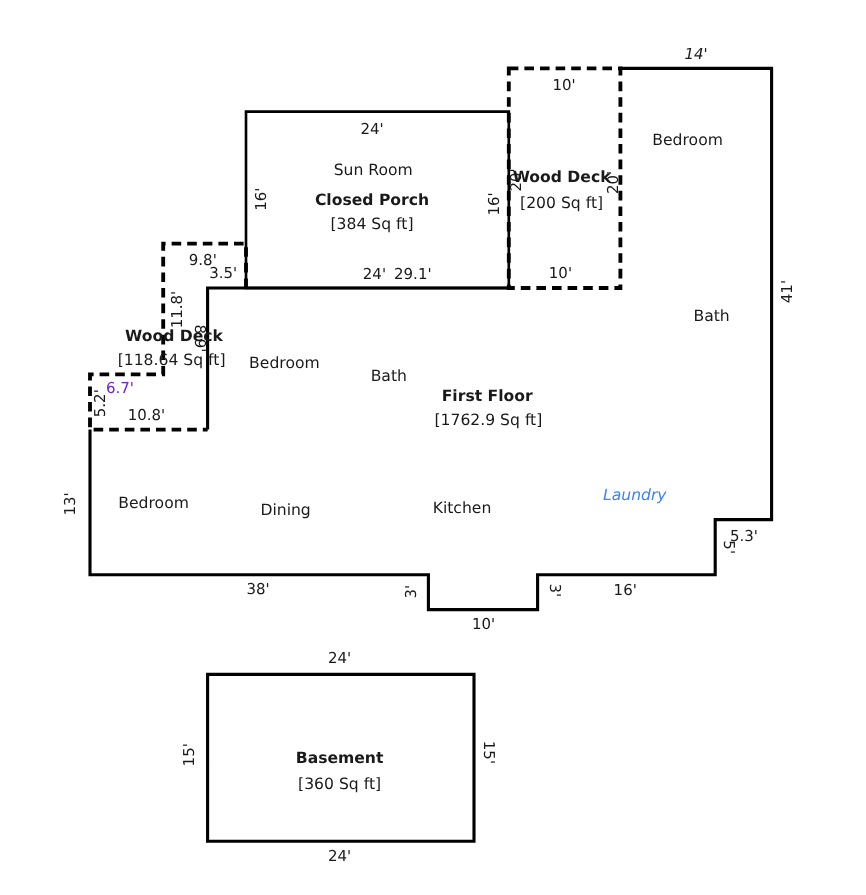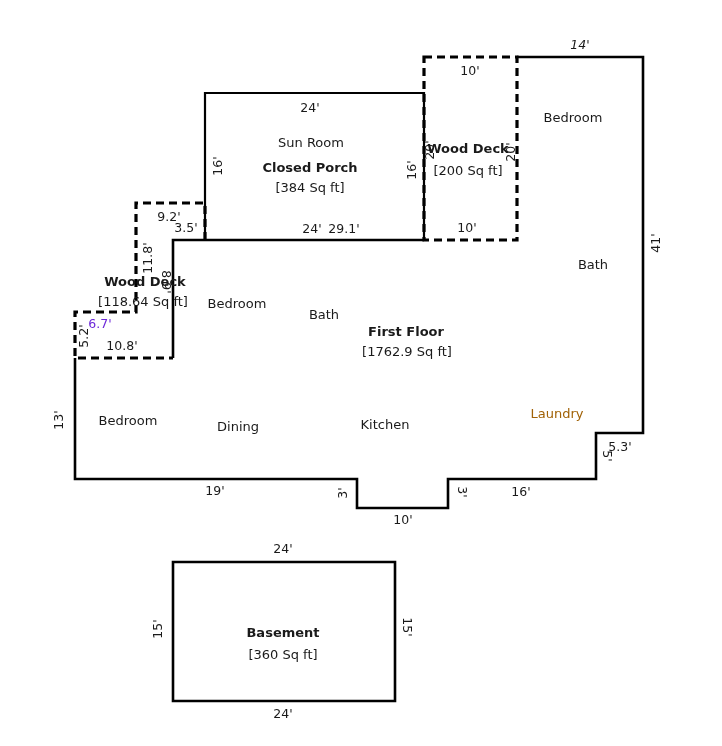--- a/index.html
+++ b/index.html
@@ -48,39 +48,39 @@
       <span class="lbl room bold" style="left: 468px; top: 148px; color: rgb(26, 26, 26);">Wood Deck</span>
       <span class="lbl rot-ccw" style="left: 430px; top: 150px; color: rgb(26, 26, 26);">20'</span>
       <span class="lbl rot-ccw" style="left: 511px; top: 152px; color: rgb(26, 26, 26);">20'</span>
       <span class="lbl room" style="left: 468px; top: 170px; color: rgb(26, 26, 26);">[200 Sq ft]</span>
       <span class="lbl" style="left: 467px; top: 228px; color: rgb(26, 26, 26);">10'</span>
       <span class="lbl room" style="left: 573px; top: 117px; color: rgb(26, 26, 26);">Bedroom</span>
       <span class="lbl rot-ccw" style="left: 656px; top: 243px; color: rgb(26, 26, 26);">41'</span>
       <span class="lbl room" style="left: 593px; top: 264px; color: rgb(26, 26, 26);">Bath</span>
       <span class="lbl" style="left: 312px; top: 229px; color: rgb(26, 26, 26);">24'</span>
       <span class="lbl" style="left: 344px; top: 229px; color: rgb(26, 26, 26);">29.1'</span>
-      <span class="lbl" style="left: 169px; top: 217px; color: rgb(26, 26, 26);">9.2'</span>
+      <span class="lbl" style="left: 169px; top: 217px; color: rgb(26, 26, 26);">9.8'</span>
       <span class="lbl" style="left: 186px; top: 228px; color: rgb(26, 26, 26);">3.5'</span>
       <span class="lbl rot-ccw" style="left: 148px; top: 258px; color: rgb(26, 26, 26);">11.8'</span>
       <span class="lbl rot-cw" style="left: 166px; top: 282px; color: rgb(26, 26, 26);">8.9'</span>
       <span class="lbl room bold" style="left: 145px; top: 281px; color: rgb(26, 26, 26);">Wood Deck</span>
       <span class="lbl room" style="left: 143px; top: 301px; color: rgb(26, 26, 26);">[118.64 Sq ft]</span>
       <span class="lbl room" style="left: 237px; top: 303px; color: rgb(26, 26, 26);">Bedroom</span>
       <span class="lbl room" style="left: 324px; top: 314px; color: rgb(26, 26, 26);">Bath</span>
       <span class="lbl room bold" style="left: 406px; top: 331px; color: rgb(26, 26, 26);">First Floor</span>
       <span class="lbl room" style="left: 407px; top: 351px; color: rgb(26, 26, 26);">[1762.9 Sq ft]</span>
       <span class="lbl" style="left: 100px; top: 324px; color: #6d28d9;">6.7'</span>
       <span class="lbl rot-ccw" style="left: 84px; top: 336px; color: rgb(26, 26, 26);">5.2'</span>
       <span class="lbl" style="left: 122px; top: 346px; color: rgb(26, 26, 26);">10.8'</span>
       <span class="lbl rot-ccw" style="left: 59px; top: 420px; color: rgb(26, 26, 26);">13'</span>
       <span class="lbl room" style="left: 128px; top: 420px; color: rgb(26, 26, 26);">Bedroom</span>
       <span class="lbl room" style="left: 238px; top: 426px; color: rgb(26, 26, 26);">Dining</span>
       <span class="lbl room" style="left: 385px; top: 424px; color: rgb(26, 26, 26);">Kitchen</span>
-      <span class="lbl room" style="left: 557px; top: 413px; color: #a16207;">Laundry</span>
-      <span class="lbl" style="left: 215px; top: 491px; color: rgb(26, 26, 26);">19'</span>
+      <span class="lbl room" style="left: 529px; top: 413px; color: #3b82f6; font-style: italic;">Laundry</span>
+      <span class="lbl" style="left: 215px; top: 491px; color: rgb(26, 26, 26);">38'</span>
       <span class="lbl rot-ccw" style="left: 343px; top: 493px; color: rgb(26, 26, 26);">3'</span>
       <span class="lbl" style="left: 403px; top: 520px; color: rgb(26, 26, 26);">10'</span>
       <span class="lbl rot-cw" style="left: 462px; top: 492px; color: rgb(26, 26, 26);">3'</span>
       <span class="lbl" style="left: 521px; top: 492px; color: rgb(26, 26, 26);">16'</span>
       <span class="lbl" style="left: 620px; top: 447px; color: rgb(26, 26, 26);">5.3'</span>
       <span class="lbl rot-cw" style="left: 607px; top: 456px; color: rgb(26, 26, 26);">5'</span>
       <span class="lbl" style="left: 283px; top: 549px; color: rgb(26, 26, 26);">24'</span>
       <span class="lbl rot-ccw" style="left: 158px; top: 629px; color: rgb(26, 26, 26);">15'</span>
       <span class="lbl room bold" style="left: 283px; top: 632px; color: rgb(26, 26, 26);">Basement</span>
       <span class="lbl room" style="left: 283px; top: 654px; color: rgb(26, 26, 26);">[360 Sq ft]</span>

